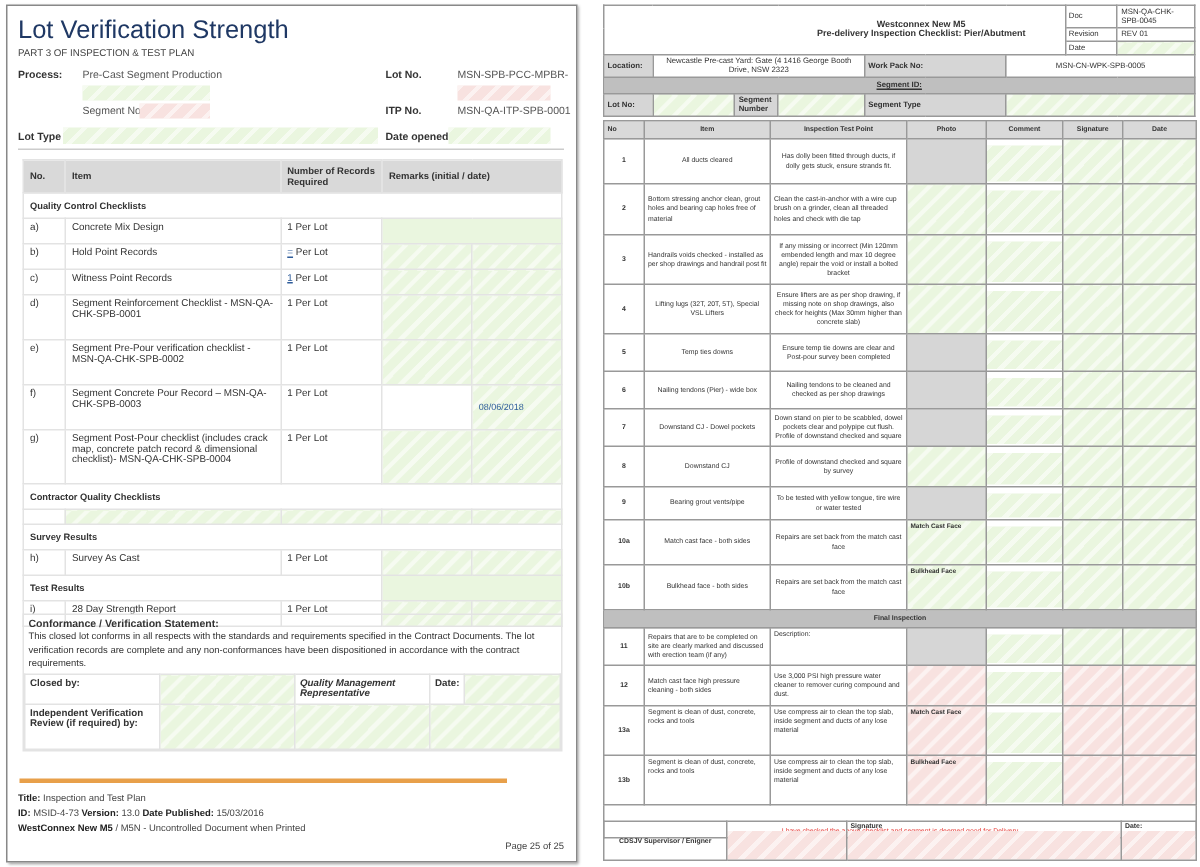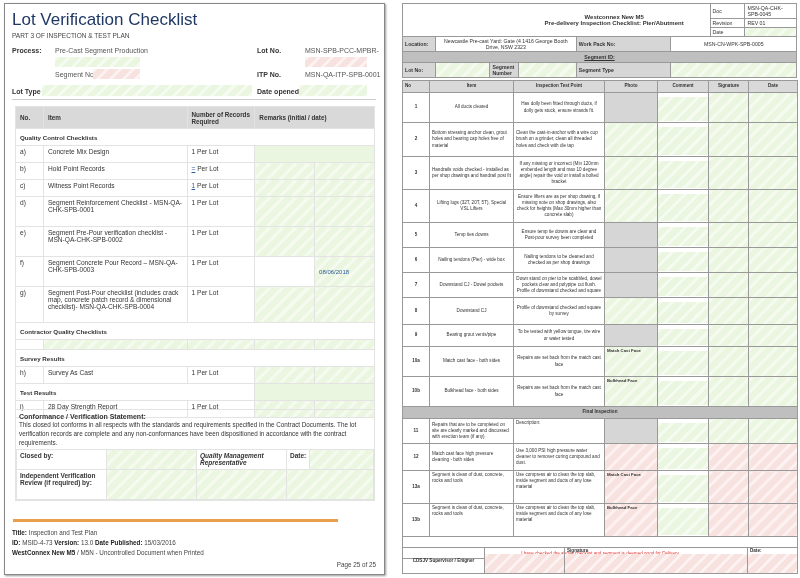--- a/index.html
+++ b/index.html
@@ -54,21 +54,21 @@
 #rt .comment .wbar{height:4px;background:#fff;}
 #rt .comment .fill{height:calc(100% - 4px);}
 #rt .sechdr td{background:#bfbfbf;font-weight:bold;height:12px;}
 #rt .note td{color:#e53935;height:22px;vertical-align:bottom;font-size:4.6px;}
 .rlabel{font-weight:bold;}
 </style>
 </head>
 <body>
 
 <div id="left">
-  <div class="title">Lot Verification Checklist</div>
+  <div class="title">Lot Verification Strength</div>
   <div class="subtitle">PART 3 OF INSPECTION &amp; TEST PLAN</div>
 
   <div class="lbl" style="left:7px;top:43px;">Process:</div>
   <div class="val" style="left:50px;top:43px;">Pre-Cast Segment Production</div>
   <div class="fld gs" style="left:50px;top:53px;width:85px;height:10px;"></div>
 
   <div class="val" style="left:50px;top:67px;">Segment No:</div>
   <div class="fld rs" style="left:88px;top:65px;width:47px;height:10px;"></div>
 
   <div class="lbl" style="left:252px;top:43px;">Lot No.</div>

